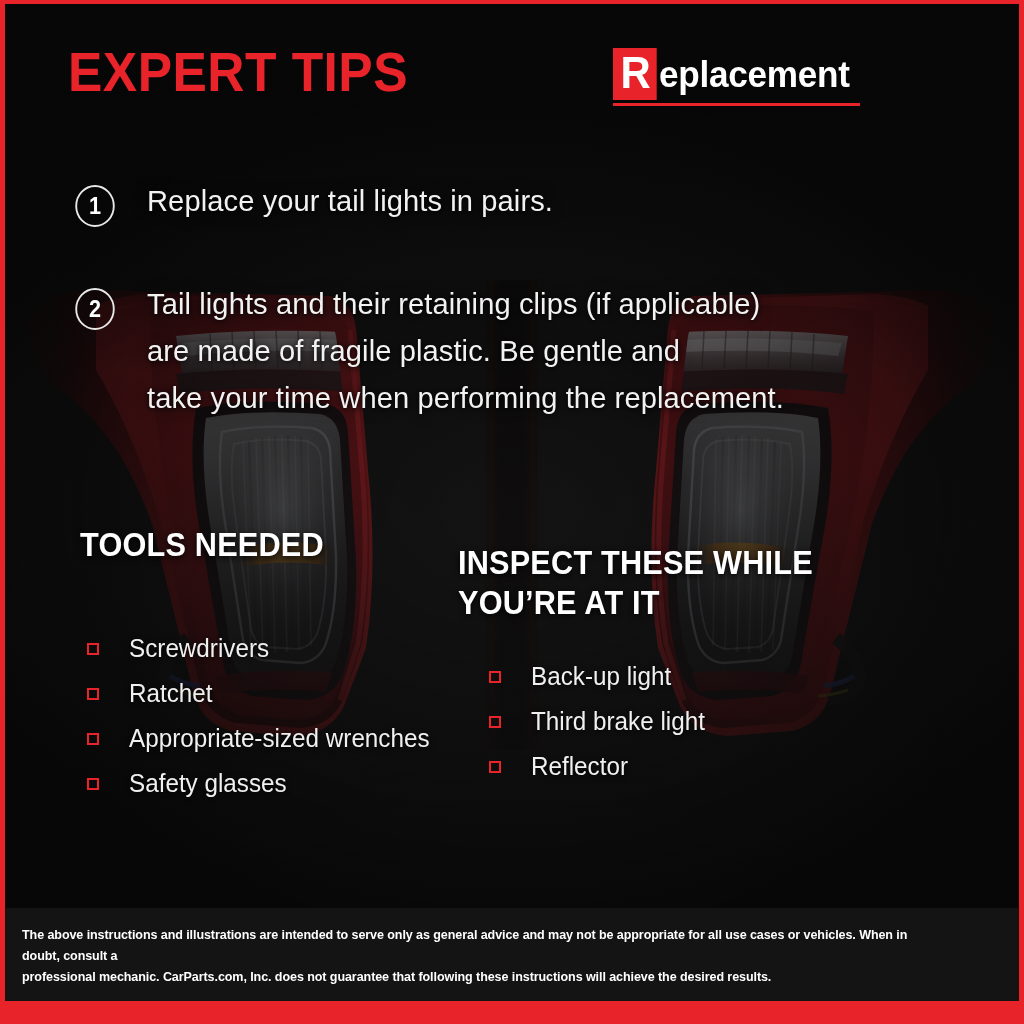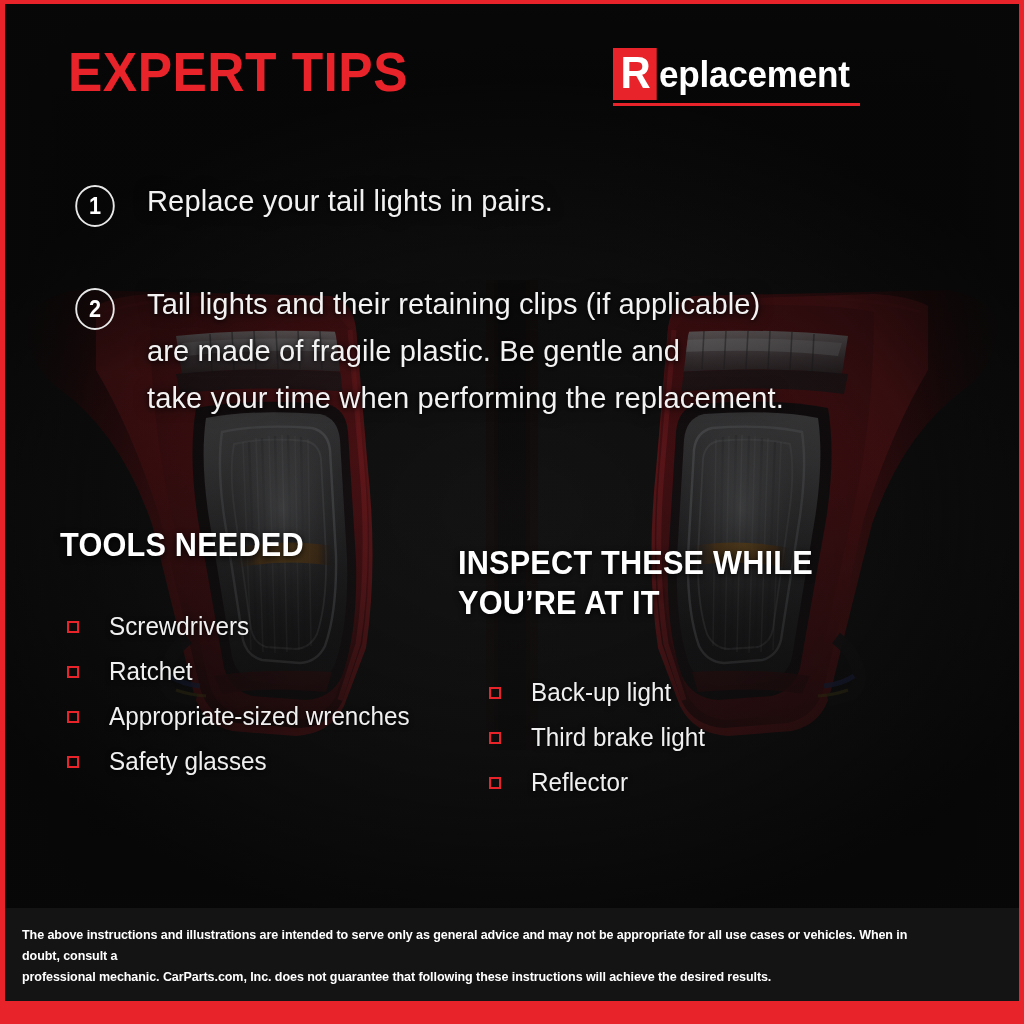--- a/index.html
+++ b/index.html
@@ -95,21 +95,21 @@
     transform:scaleX(0.97);transform-origin:left top;
   }
   #tip1{left:74px;top:185px;}
   #tip1 .tip-text{margin-top:-8px;}
   #tip2{left:74px;top:288px;}
   #tip2 .tip-text{margin-top:-8px;}
   .tip-line{display:block;white-space:nowrap;}
 
   
   .col{position:absolute;}
-  #col-tools{left:60px;top:525px;width:390px;}
+  #col-tools{left:80px;top:525px;width:390px;}
   #col-inspect{left:458px;top:543px;width:400px;}
   .col-head{
     color:#ffffff;
     font-size:33px;font-weight:bold;
     line-height:40px;
     letter-spacing:0.2px;
     transform:scaleX(0.93);transform-origin:left top;
     text-shadow:0 2px 7px rgba(0,0,0,0.9);
     white-space:nowrap;
   }
@@ -128,22 +128,22 @@
   }
   .bl-text{
     color:#f0f0f0;
     font-size:25px;
     line-height:1;
     font-weight:normal;
     text-shadow:0 1px 5px rgba(0,0,0,0.85);
     transform:scaleX(0.97);transform-origin:left center;
     white-space:nowrap;
   }
-  #col-tools .bullets{margin-top:39px;margin-left:7px;}
-  #col-inspect .bullets{margin-top:47px;margin-left:31px;}
+  #col-tools .bullets{margin-top:61px;margin-left:7px;}
+  #col-inspect .bullets{margin-top:31px;margin-left:31px;}
 
   
   #disclaimer{
     position:absolute;left:0;bottom:23px;width:1024px;
     background:#141414;
     box-sizing:border-box;
     padding:16px 22px 14px 22px;
     z-index:40;
   }
   #disclaimer p{

